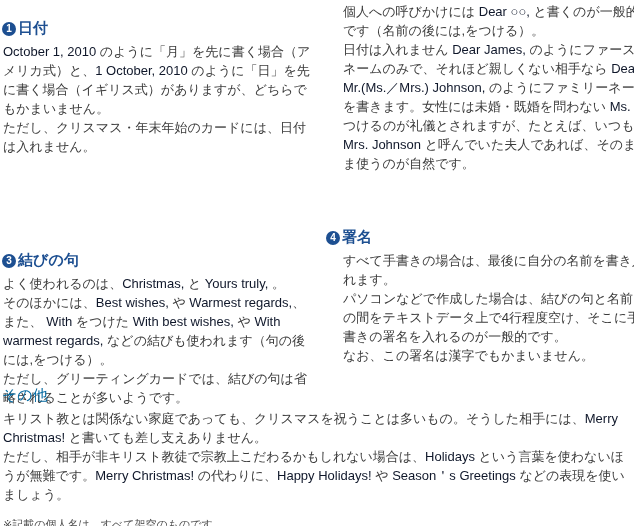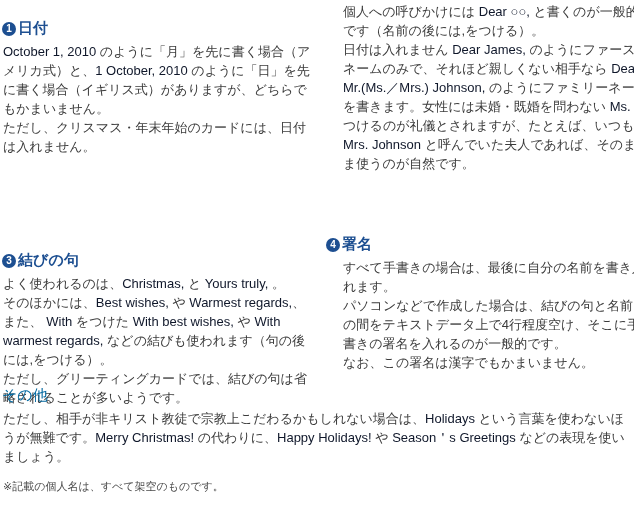--- a/index.html
+++ b/index.html
@@ -69,21 +69,21 @@
     color: #0f172a;
   }
   .sec-block {
     margin-bottom: 16px;
   }
 
   
   .block-1 { position: absolute; left: 0;   top: 2px;   width: 317px; }
   .block-2 { position: absolute; left: 324px; top: 2px; width: 310px; }
   .block-3 { position: absolute; left: 0;   top: 234px; width: 317px; }
-  .block-4 { position: absolute; left: 324px; top: 218px; width: 310px; }
+  .block-4 { position: absolute; left: 324px; top: 211px; width: 310px; }
   .block-other { position: absolute; left: 0; top: 385px; width: 634px; }
 
   .block-1 .body-text,
   .block-3 .body-text { width: 312px; }
   .block-2 .body-text,
   .block-4 .body-text { width: 306px; margin-left: 16px; }
   .block-other .body-text { width: 624px; }
 
   
   .other-head {
@@ -131,17 +131,18 @@
     <h2 class="sec-head">
       <span class="num-badge">4</span><span class="sec-title-text">署名</span>
     </h2>
     <p class="body-text"><span>すべて手書きの場合は、最後に自分の名前を書き入れます。</span></p>
     <p class="body-text"><span>パソコンなどで作成した場合は、結びの句と名前との間をテキストデータ上で4行程度空け、そこに手書きの署名を入れるのが一般的です。</span></p>
     <p class="body-text"><span>なお、この署名は漢字でもかまいません。</span></p>
   </div>
 
   <div class="block-other">
     <h2 class="other-head">その他</h2>
+    <p class="body-text"><span>キリスト教とは関係ない家庭であっても、クリスマスを祝うことは多いもの。そうした相手には、</span><span class="en">Merry Christmas!</span><span> と書いても差し支えありません。</span></p>
     <p class="body-text"><span>ただし、相手が非キリスト教徒で宗教上こだわるかもしれない場合は、</span><span class="en">Holidays</span><span> という言葉を使わないほうが無難です。</span><span class="en">Merry Christmas!</span><span> の代わりに、</span><span class="en">Happy Holidays!</span><span> や </span><span class="en">Season＇s Greetings</span><span> などの表現を使いましょう。</span></p>
     <p class="note-text">※記載の個人名は、すべて架空のものです。</p>
   </div>
 
 </div>
 
 </body></html>

